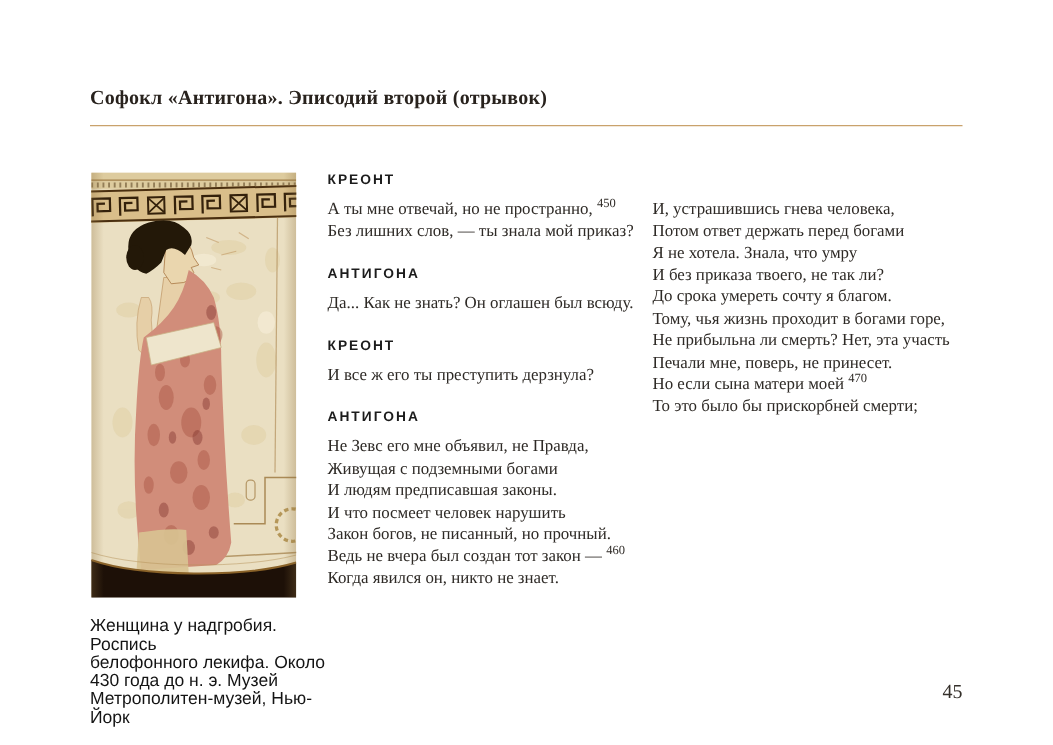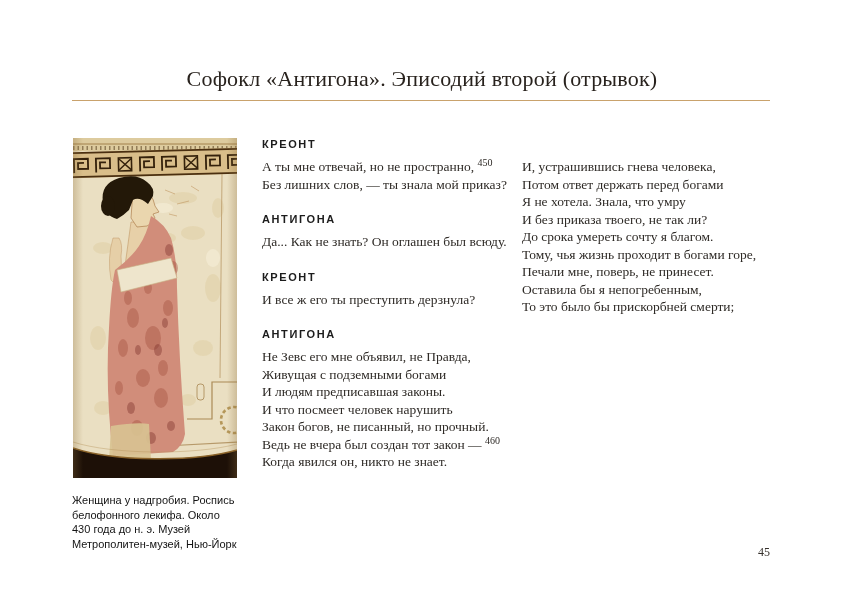--- a/index.html
+++ b/index.html
@@ -3,52 +3,52 @@
 <meta charset="utf-8">
 <style>
   html,body{margin:0;padding:0;}
   body{
     width:842px;height:596px;position:relative;overflow:hidden;
     background:#ffffff;
     font-family:"Liberation Serif", serif;
   }
   .page-title{
     position:absolute;left:72px;top:66px;width:700px;
-    font-size:22px;line-height:26px;font-weight:400;
-    color:#28221d;letter-spacing:.2px;text-align:center;
+    font-size:16px;line-height:26px;font-weight:700;
+    color:#28221d;letter-spacing:.2px;
   }
   .title-rule{
     position:absolute;left:72px;top:100px;width:698px;height:1px;
     background:#c9a26c;
   }
   .figure{position:absolute;left:73px;top:138px;width:164px;height:340px;}
   .figure svg{display:block;}
   .figure-caption{
     position:absolute;left:72px;top:493px;width:195px;
     font-family:"Liberation Sans", sans-serif;
-    font-size:11px;line-height:14.5px;color:#141414;
+    font-size:14px;line-height:14.5px;color:#141414;
   }
   .dialogue-col{
     position:absolute;top:138px;width:262px;
     font-size:13.5px;line-height:17.5px;color:#2e2a26;
   }
   .col1{left:262px;}
   .col2{left:522px;top:158px;}
   .speaker{
     font-family:"Liberation Sans", sans-serif;
     font-weight:bold;font-size:11px;line-height:13px;
     letter-spacing:1.6px;color:#1c1c1c;
     margin:20px 0 7px 0;
   }
   .speaker:first-child{margin-top:0;}
   .verse-line{white-space:nowrap;}
   sup.verse-num{font-size:10px;line-height:0;}
   .page-number{
     position:absolute;top:545px;right:72px;
-    font-size:12px;color:#35302b;
+    font-size:16px;color:#35302b;
   }
 </style>
 </head>
 <body>
 
 <div class="page-title">Софокл «Антигона». Эписодий второй (отрывок)</div>
 <div class="title-rule"></div>
 
 <div class="figure">
   <svg width="164" height="340" viewBox="0 0 164 340" xmlns="http://www.w3.org/2000/svg">
@@ -188,18 +188,19 @@
     <div class="verse-line">Ведь не вчера был создан тот закон — <sup class="verse-num">460</sup></div>
     <div class="verse-line">Когда явился он, никто не знает.</div>
   </div>
 <div class="dialogue-col col2">
     <div class="verse-line">И, устрашившись гнева человека,</div>
     <div class="verse-line">Потом ответ держать перед богами</div>
     <div class="verse-line">Я не хотела. Знала, что умру</div>
     <div class="verse-line">И без приказа твоего, не так ли?</div>
     <div class="verse-line">До срока умереть сочту я благом.</div>
     <div class="verse-line">Тому, чья жизнь проходит в богами горе,</div>
+    <div class="verse-line">Не прибыльна ли смерть? Нет, эта участь</div>
     <div class="verse-line">Печали мне, поверь, не принесет.</div>
-    <div class="verse-line">Оставила бы я непогребенным,</div>
+    <div class="verse-line">Но если сына матери моей <sup class="verse-num">470</sup></div>
     <div class="verse-line">То это было бы прискорбней смерти;</div>
   </div>
 
 <div class="page-number">45</div>
 
 </body></html>

